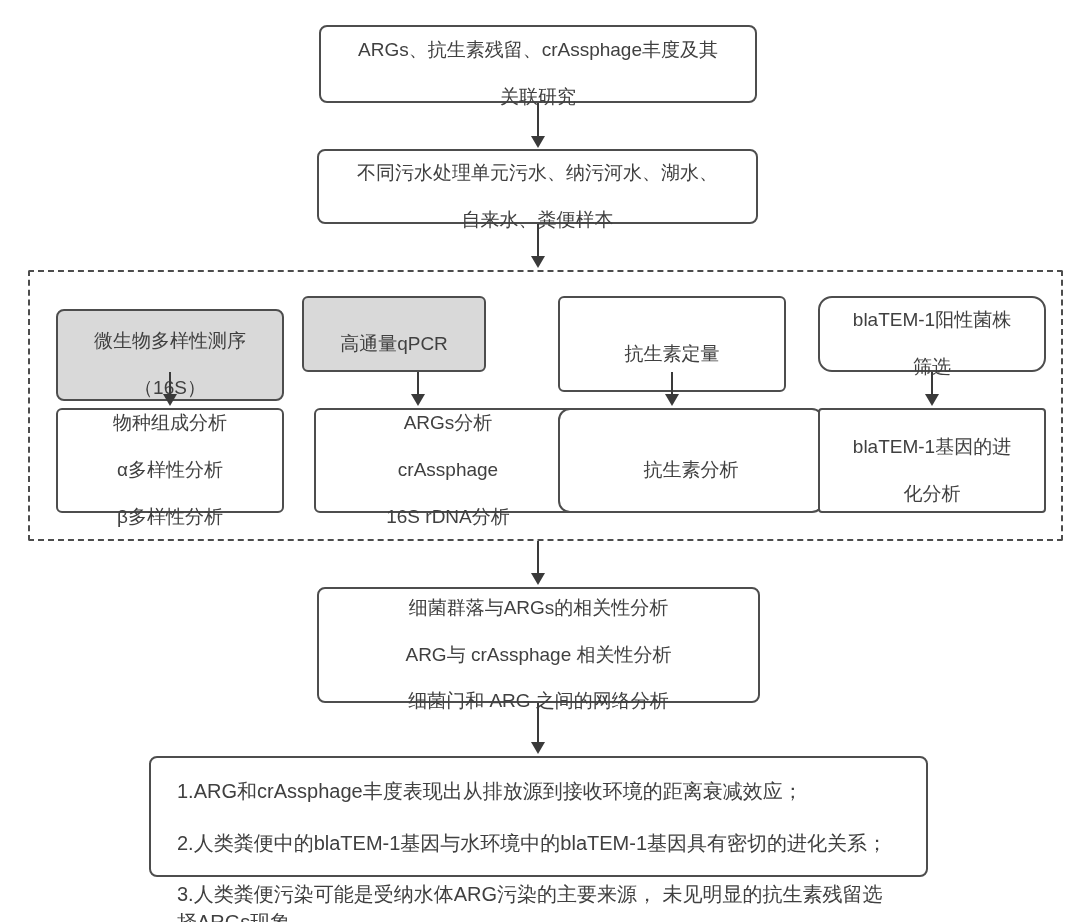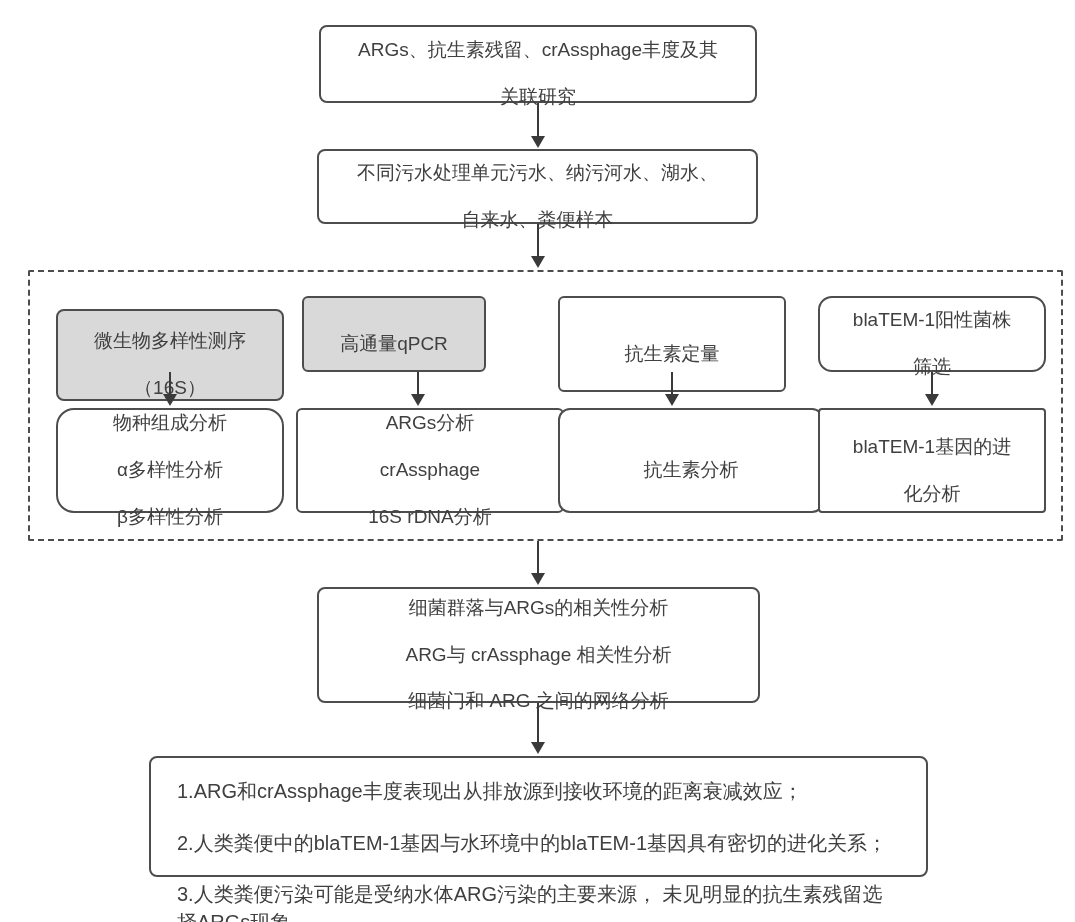--- a/index.html
+++ b/index.html
@@ -113,27 +113,27 @@
   </div>
   <div class="varrow" style="left:665px;top:372px;height:34px">
     <div class="varrow-line"></div>
     <div class="varrow-head"></div>
   </div>
   <div class="varrow" style="left:925px;top:372px;height:34px">
     <div class="varrow-line"></div>
     <div class="varrow-head"></div>
   </div>
 
-  <div class="box" style="left:56px;top:408px;width:228px;height:105px;border-radius:18px">
+  <div class="box" style="left:56px;top:408px;width:228px;height:105px;border-radius:6px">
     <div class="tline">物种组成分析</div>
     <div class="tline">α多样性分析</div>
     <div class="tline">β多样性分析</div>
   </div>
 
-  <div class="box" style="left:296px;top:408px;width:268px;height:105px;border-radius:6px">
+  <div class="box" style="left:314px;top:408px;width:268px;height:105px;border-radius:6px">
     <div class="tline">ARGs分析</div>
     <div class="tline">crAssphage</div>
     <div class="tline">16S rDNA分析</div>
   </div>
 
   <div class="box" style="left:558px;top:408px;width:266px;height:105px;border-radius:12px">
     <div class="tline">抗生素分析</div>
   </div>
 
   <div class="box" style="left:818px;top:408px;width:228px;height:105px;border-radius:4px">

